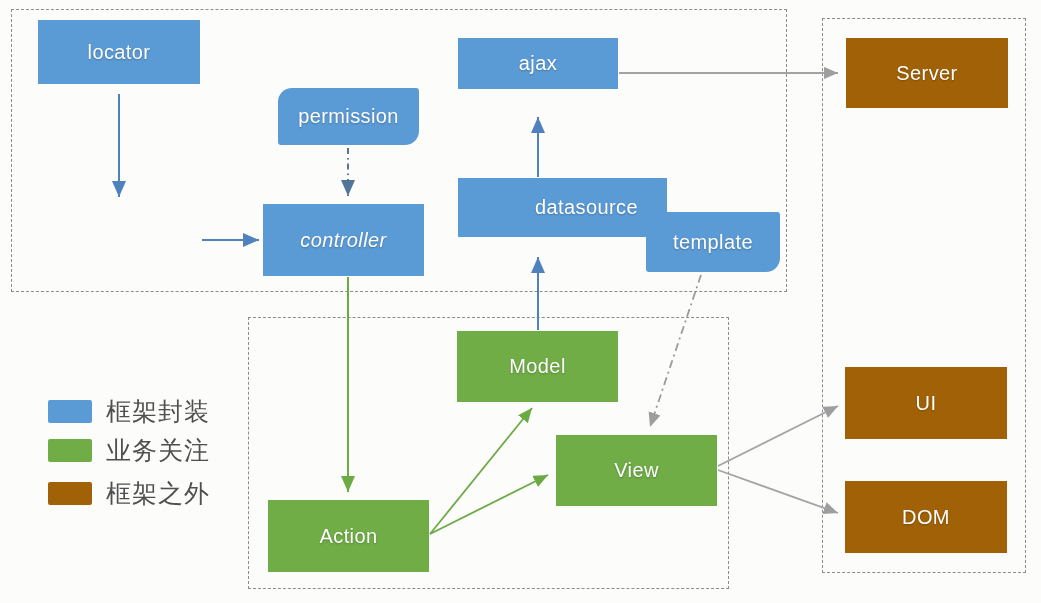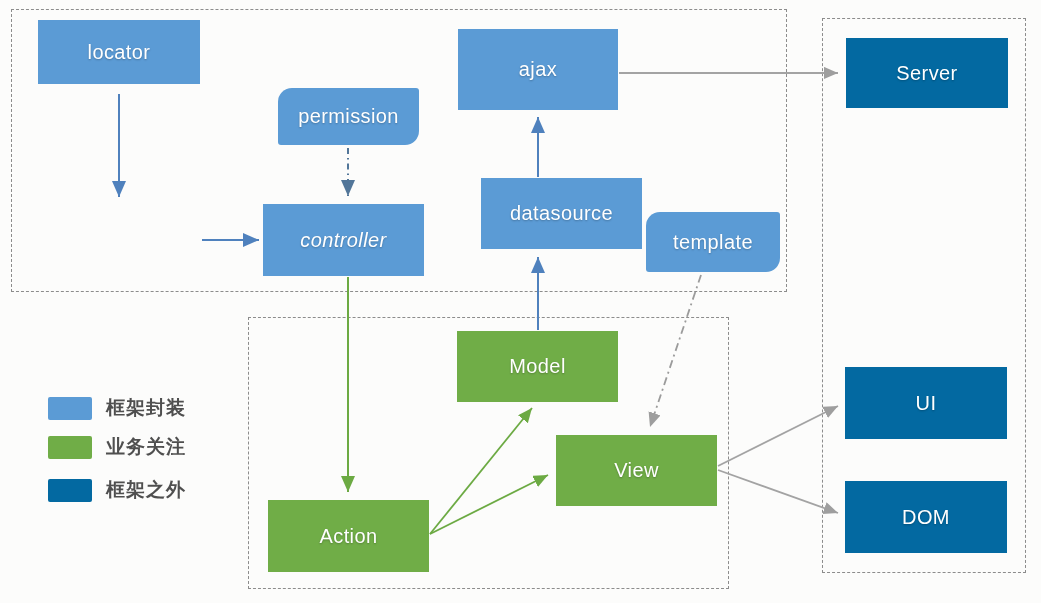--- a/index.html
+++ b/index.html
@@ -13,40 +13,40 @@
   #g-business{left:248px;top:317px;width:479px;height:270px;}
   #g-outside{left:822px;top:18px;width:202px;height:553px;}
 
   .node{
     position:absolute;display:flex;align-items:center;justify-content:center;
     color:#ffffff;font-size:20px;letter-spacing:.4px;
     text-shadow:0 1px 2px rgba(0,0,0,.25);
   }
   .blue{background:#5b9bd5;}
   .green{background:#70ad47;}
-  .grayb{background:#0369a1;}
+  .grayb{background:#a16207;}
   .tab{border-radius:14px 3px 14px 3px;}
 
   #n-locator{left:38px;top:20px;width:162px;height:64px;}
   #n-router{left:38px;top:204px;width:162px;height:72px;}
   #n-permission{left:278px;top:88px;width:141px;height:57px;}
   #n-controller{left:263px;top:204px;width:161px;height:72px;font-style:italic;}
-  #n-ajax{left:458px;top:29px;width:160px;height:81px;}
-  #n-datasource{left:481px;top:178px;width:161px;height:71px;}
+  #n-ajax{left:458px;top:38px;width:160px;height:51px;}
+  #n-datasource{left:458px;top:178px;width:161px;height:59px;padding-left:48px;}
   #n-template{left:646px;top:212px;width:134px;height:60px;}
   #n-server{left:846px;top:38px;width:162px;height:70px;}
   #n-model{left:457px;top:331px;width:161px;height:71px;text-align:center;}
   #n-view{left:556px;top:435px;width:161px;height:71px;}
   #n-action{left:268px;top:500px;width:161px;height:72px;}
   #n-ui{left:845px;top:367px;width:162px;height:72px;}
   #n-dom{left:845px;top:481px;width:162px;height:72px;}
 
   .legend-row{position:absolute;left:48px;display:flex;align-items:center;}
   .legend-swatch{width:44px;height:23px;border-radius:2px;flex:0 0 auto;}
-  .legend-label{margin-left:14px;font-size:19px;color:#4f4f4f;letter-spacing:1px;font-weight:bold;}
+  .legend-label{margin-left:14px;font-size:25px;color:#4f4f4f;letter-spacing:1px;}
   #lg-0{top:395px;}
   #lg-1{top:434px;}
   #lg-2{top:477px;}
 
   #edges{position:absolute;left:0;top:0;width:1041px;height:603px;pointer-events:none;}
 </style>
 </head>
 <body>
 
 <div id="canvas">

